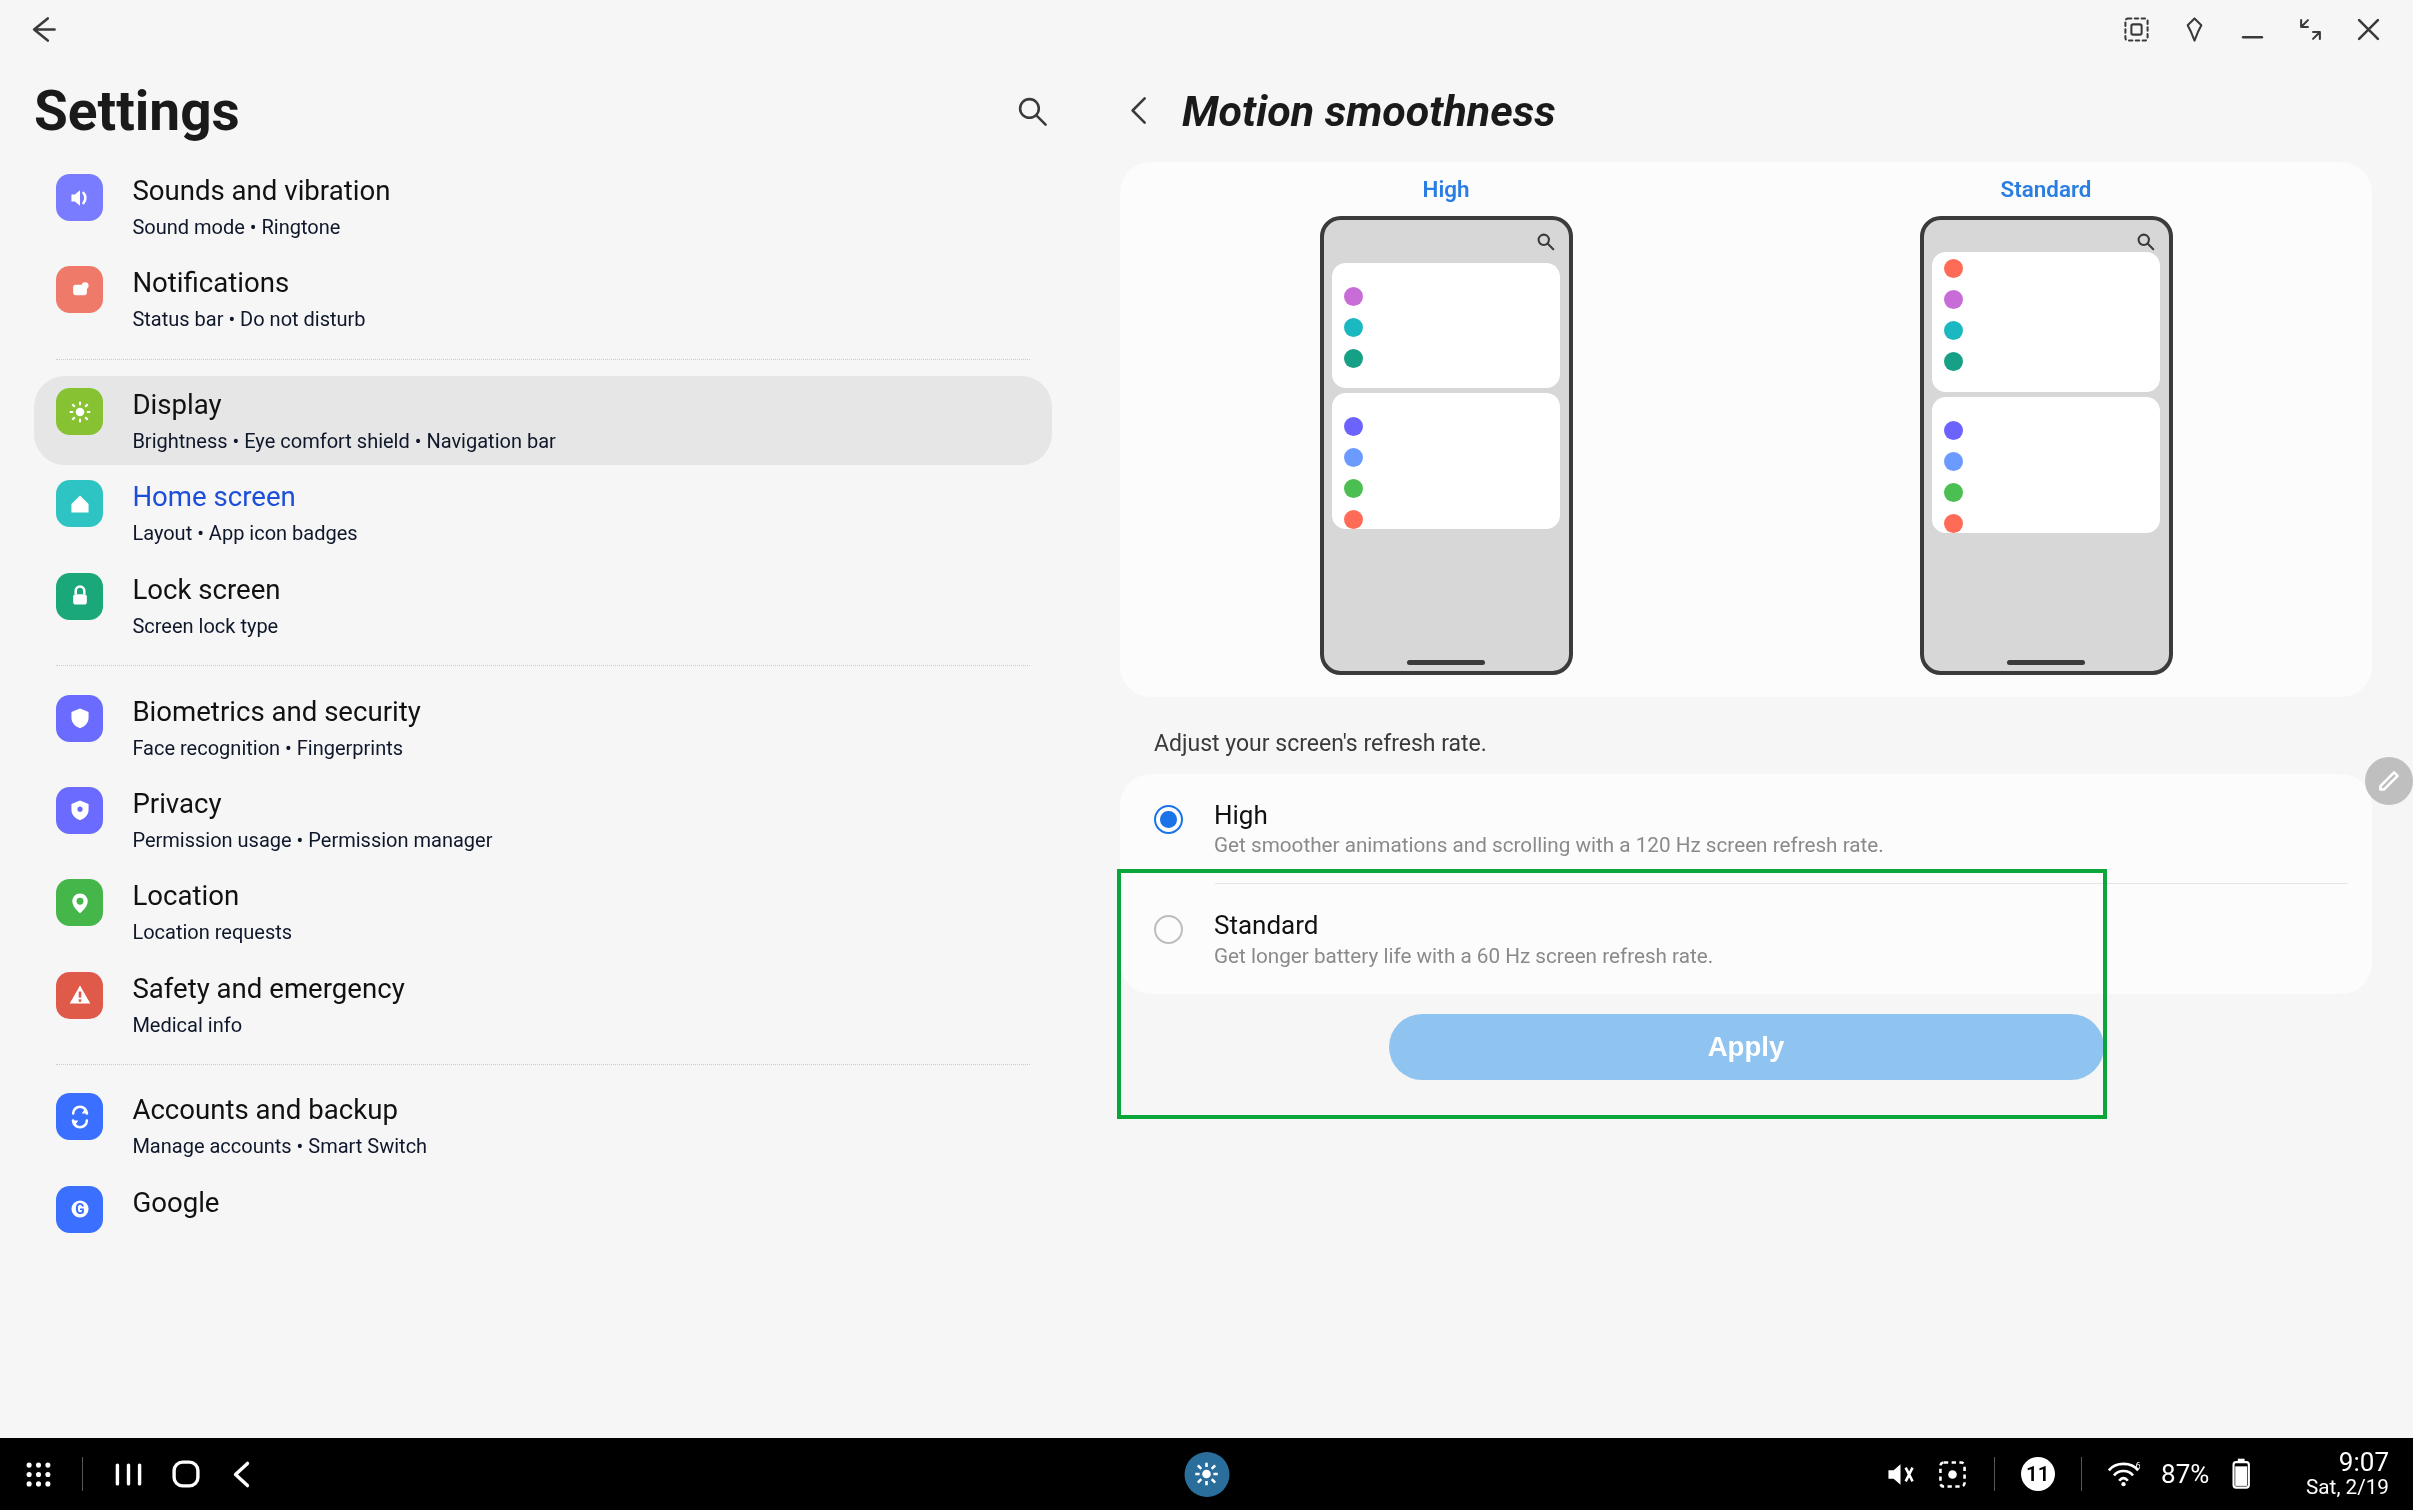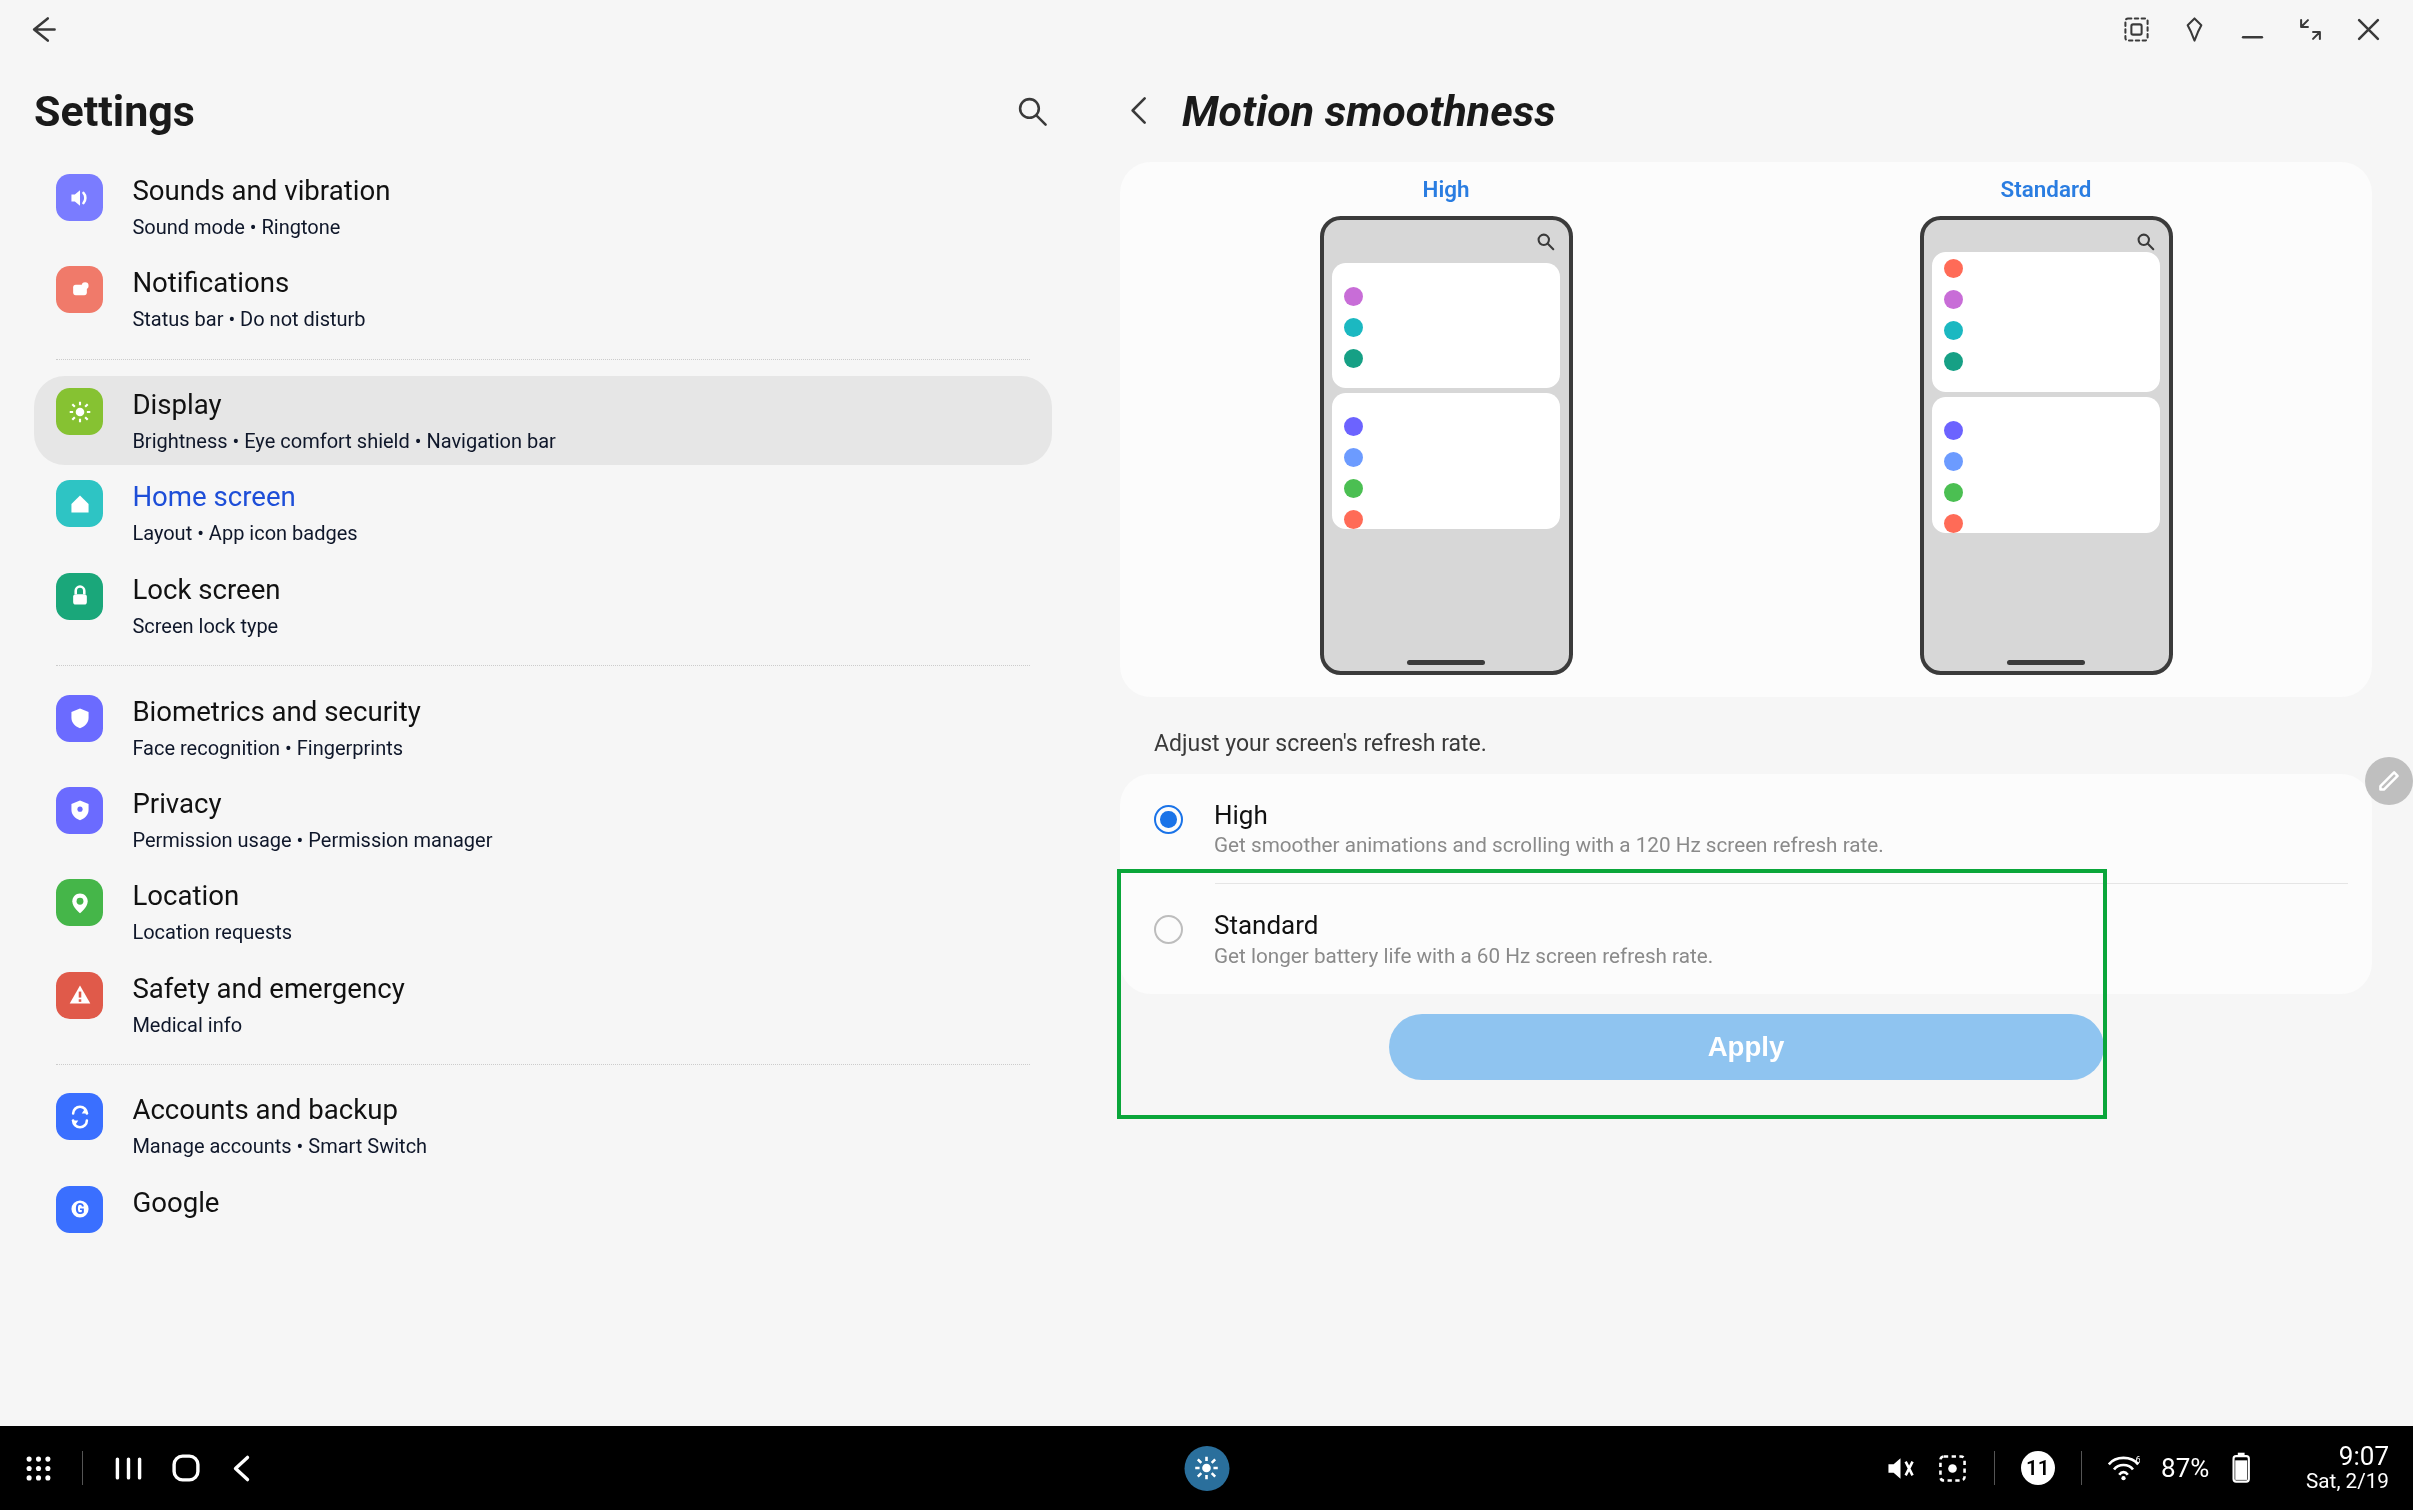--- a/index.html
+++ b/index.html
@@ -7,21 +7,21 @@
   .window { width: 2413px; height: 1510px; display: flex; flex-direction: column; }
   
   .titlebar { height: 59px; background: #f6f6f6; display: flex; align-items: center; padding: 0 24px; }
   .titlebar .back { width: 38px; height: 38px; display:flex; align-items:center; justify-content:center; }
   .titlebar .spacer { flex: 1; }
   .titlebar .tbicon { width: 41px; height: 41px; display:flex; align-items:center; justify-content:center; margin-left: 17px; }
   
   .content { flex: 1; display: flex; background: #f6f6f6; overflow: hidden; }
   .left { width: 1086px; padding: 0 34px 17px 34px; overflow: hidden; }
   .left-header { display:flex; align-items:center; height: 103px; }
-  .left-header h1 { font-size: 43px; font-weight: 700; color:#1a1a1a; }
+  .left-header h1 { font-size: 55px; font-weight: 700; color:#1a1a1a; }
   .left-header .search { margin-left: auto; width:41px; height:41px; display:flex; align-items:center; justify-content:center; }
   .menu { }
   .menu-item { display:flex; align-items:flex-start; padding: 12px 22.4px; border-radius: 31px; margin-bottom: 3.4px; }
   .menu-item.active { background: #e6e6e6; }
   .mi-icon { width: 47px; height: 47px; border-radius: 13.8px; display:flex; align-items:center; justify-content:center; margin-right: 29px; flex-shrink:0; }
   .mi-texts { display:flex; flex-direction:column; }
   .mi-title { font-size: 27.6px; color:#111; font-weight:400; }
   .menu-item.faded .mi-title { color:#1d4ed8; }
   .mi-sub { font-size: 20px; color:#0f172a; margin-top:8px; }
   .menu-divider { height: 1.7px; margin: 15.5px 22.4px; border-top: 1.7px dotted #ccc; }
@@ -60,21 +60,21 @@
   .opt-desc { font-size:20.7px; color:#8a8a8a; margin-top:3.4px; }
   .opt-divider { height:0.9px; background:#e5e5e5; margin-left: 95px; margin-right:24px;}
 
   .green-box { position:absolute; border: 4.3px solid #0aa63a; pointer-events:none; }
 
   .apply { margin: 20.7px auto 8.6px; width: 715px; height: 66px; background:#8fc4f0; color:#fff; font-size:27.6px; font-weight:600; border:none; border-radius: 33px; display:flex; align-items:center; justify-content:center; }
 
   .fab { position:absolute; right:0; top: 698px; width: 48px; height:48px; border-radius:50%; background:#bfbfbf; display:flex; align-items:center; justify-content:center; }
 
   
-  .navbar { height: 84px; background:#000; color:#fff; display:flex; align-items:center; padding: 0 24px; font-size:24px; }
+  .navbar { height: 72px; background:#000; color:#fff; display:flex; align-items:center; padding: 0 24px; font-size:24px; }
   .nav-left { display:flex; align-items:center; gap: 24px; }
   .nav-div { width:0.9px; height:34px; background:#555; margin: 0 5.2px; }
   .nav-spacer { flex:1; }
   .nav-center { position:absolute; left:50%; transform:translateX(-50%); }
   .gear-chip { width:45px; height:45px; border-radius:50%; background:#2a6f9c; display:flex; align-items:center; justify-content:center; }
   .nav-right { display:flex; align-items:center; gap: 20.7px; }
   .clock { display:flex; flex-direction:column; align-items:flex-end; line-height:1.05; margin-left:33px; }
   .clock .t { font-size:26px; }
   .clock .d { font-size:20.7px; }
 

